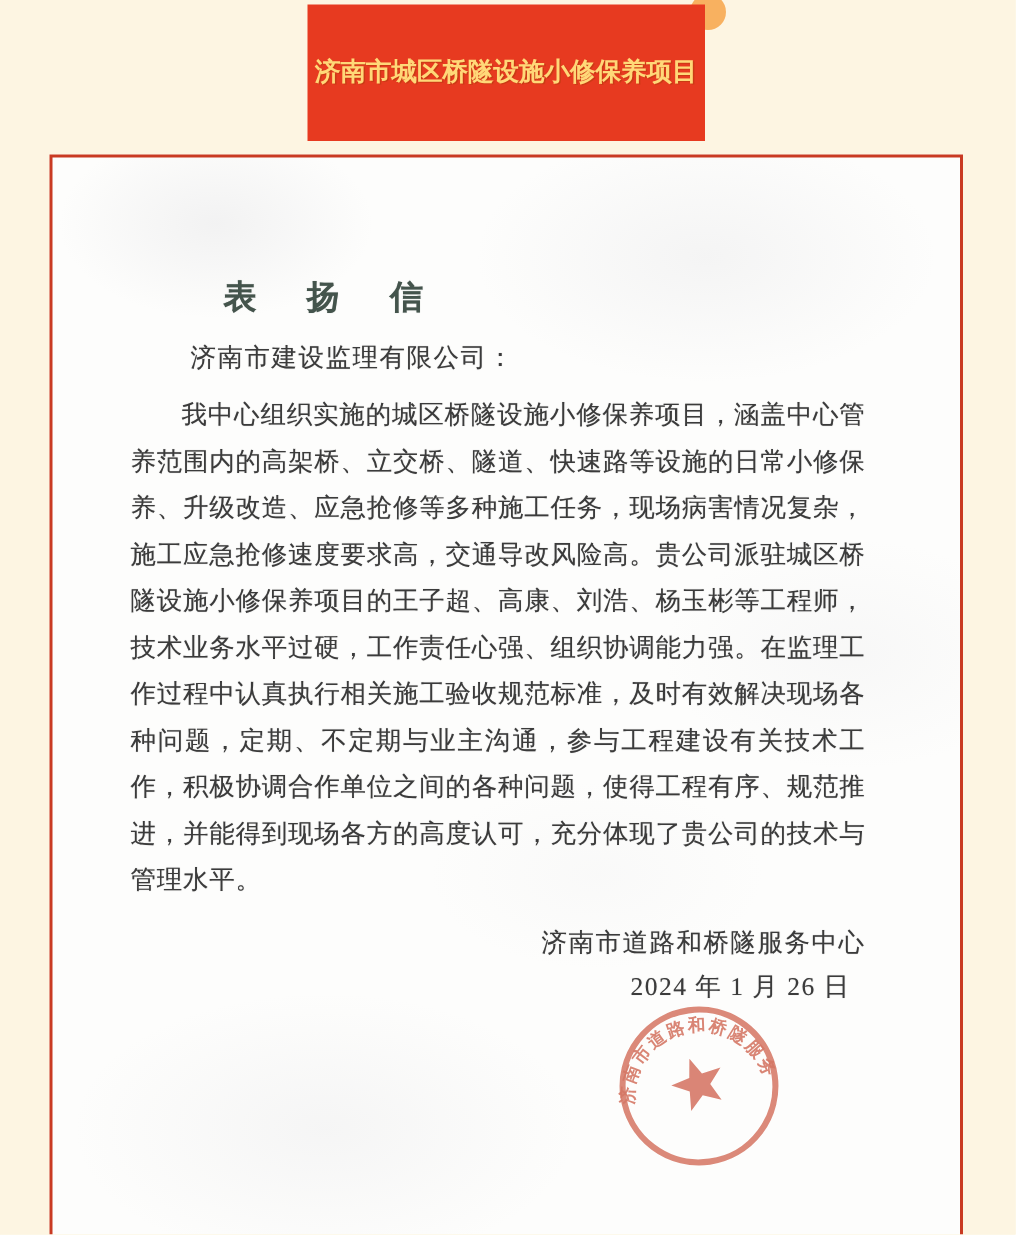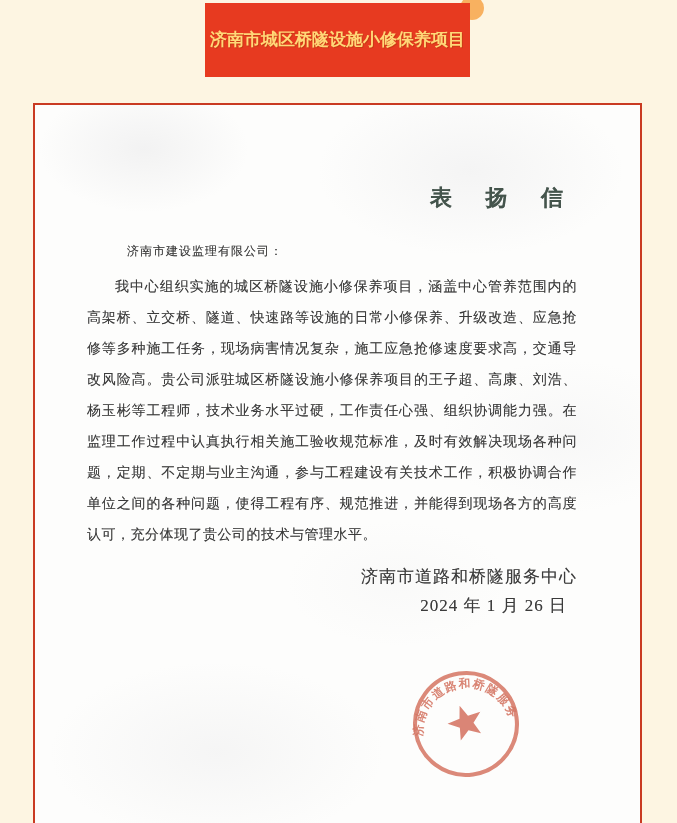--- a/index.html
+++ b/index.html
@@ -23,21 +23,21 @@
     border-radius: 50%;
     background: var(--circle-color, #f8b160);
     z-index: 1;
   }
   
   .banner {
     position: absolute;
     left: 205px;
     top: 3px;
     width: 265px;
-    height: 74px;
+    height: 91px;
     background: var(--banner-bg, #e73a20);
     z-index: 2;
     display: flex;
     flex-direction: column;
     align-items: center;
     justify-content: center;
     gap: 7px;
   }
   .banner-line {
     font-family: "Liberation Sans", "DejaVu Sans", sans-serif;
@@ -69,34 +69,34 @@
     position: relative;
     padding: 78px 63px 0 52px; 
     color: #3b3b3b;
   }
   .letter-title {
     font-size: 22px;
     font-weight: bold;
     letter-spacing: 14px;
     text-indent: 14px; 
     color: #44544c;
-    text-align: right;
+    text-align: left;
     margin-left: 48px; 
     text-shadow: 0 0 0.5px rgba(68, 84, 76, 0.6);
   }
   .salutation {
-    margin-top: 30px;
+    margin-top: 14px;
     padding-left: 40px;
-    font-size: 12px;
+    font-size: 17px;
     letter-spacing: 1px;
     text-shadow: 0 0 0.6px rgba(59,59,59,0.45);
   }
   .body-para {
     margin-top: 11px;
-    font-size: 14px;
+    font-size: 17px;
     line-height: 31px;
     text-align: justify;
     text-indent: 2em;
     letter-spacing: 0.5px;
     text-shadow: 0 0 0.6px rgba(59,59,59,0.45);
   }
   .sign-block {
     margin-top: 12px;
     font-size: 17px;
     line-height: 29px;

